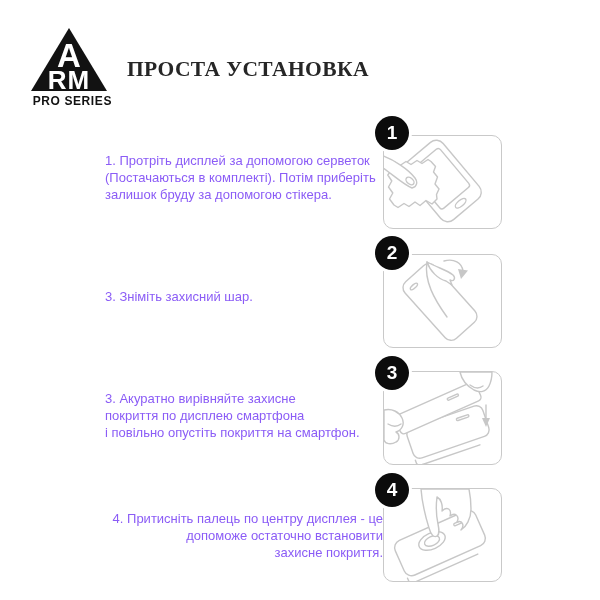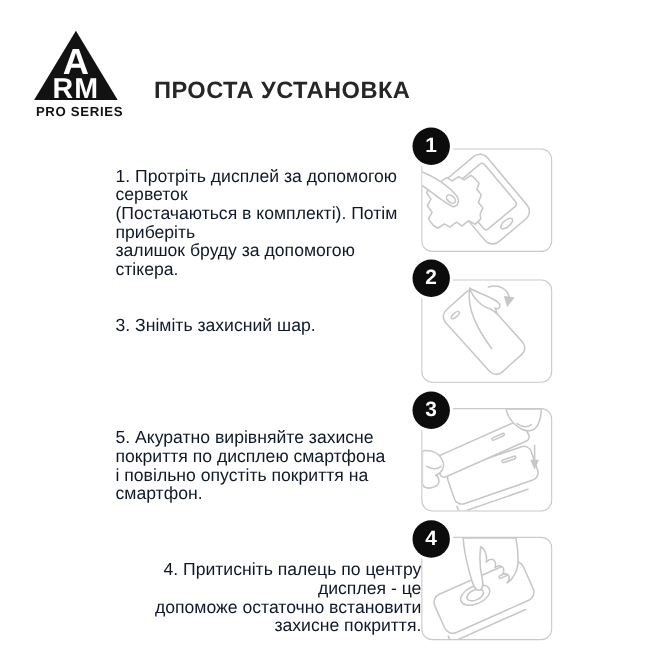--- a/index.html
+++ b/index.html
@@ -15,21 +15,21 @@
     font-size:12px;font-weight:bold;letter-spacing:.6px;color:#121212;
   }
   
   .page-title{
     position:absolute;left:127px;top:57px;
     font-size:21.5px;font-weight:bold;letter-spacing:.4px;color:#262626;
   }
   
   .step-text{
     position:absolute;left:105px;width:278px;margin:0;
-    font-size:16px;line-height:17px;color:#0f172a;white-space:pre-line;
+    font-size:13px;line-height:17px;color:#8b5cf6;white-space:pre-line;
   }
   .s1 .step-text{top:152px;}
   .s2 .step-text{top:288px;}
   .s3 .step-text{top:390px;}
   .s4 .step-text{top:510px;text-align:right;}
   
   .frame{
     position:absolute;left:383px;width:117px;height:92px;background:#fff;
     border:1.5px solid #c9c9c9;border-radius:10px;box-sizing:content-box;
   }
@@ -54,21 +54,21 @@
 
   <div>
     <svg class="logo-svg" viewBox="0 0 82 70">
       <polygon points="41,3 3,66 79,66" fill="#121212"></polygon>
       <text x="41" y="42" font-size="33" text-anchor="middle">A</text>
       <text x="41" y="64" font-size="26" text-anchor="middle" letter-spacing="1">RM</text>
     </svg>
     <div class="pro-series">PRO SERIES</div>
   </div>
 
-  <h1 class="page-title" style="margin:13px;">ПРОСТА УСТАНОВКА</h1>
+  <h1 class="page-title" style="margin:0;font-family:Liberation Serif, serif;">ПРОСТА УСТАНОВКА</h1>
 
   <section class="s1">
     <p class="step-text">1. Протріть дисплей за допомогою серветок
 (Постачаються в комплекті). Потім приберіть
 залишок бруду за допомогою стікера.</p>
     <div class="badge">1</div>
     <div class="frame">
       <svg viewBox="0 0 117 92">
         <g class="art">
           <g transform="translate(58,45) rotate(-40)">
@@ -97,21 +97,21 @@
           <path class="fw" d="M43,7 C54,13 63,15 69,20 C72,23 70,27 66,25 L68,30 L62,26 C54,24 46,16 43,7 Z"></path>
           <path d="M43,7 C40,26 50,44 63,62"></path>
           <path d="M60,6 C70,3 78,8 79,16"></path>
           <path class="ah" d="M74,14 L84,15.5 L77,24 Z"></path>
         </g>
       </svg>
     </div>
   </section>
 
   <section class="s3">
-    <p class="step-text">5. Акуратно вирівняйте захисне
+    <p class="step-text">3. Акуратно вирівняйте захисне
 покриття по дисплею смартфона
 і повільно опустіть покриття на смартфон.</p>
     <div class="badge">3</div>
     <div class="frame">
       <svg viewBox="0 0 117 92">
         <g class="art">
           <g transform="translate(64,60) rotate(-19)">
             <rect x="-40" y="-16" width="80" height="32" rx="7" class="fw"></rect>
             <rect x="12" y="-10" width="13" height="2.4" rx="1.2"></rect>
             <path d="M-40,16 L-40,19 Q-40,22.5 -33,22.5 L26,22.5"></path>

